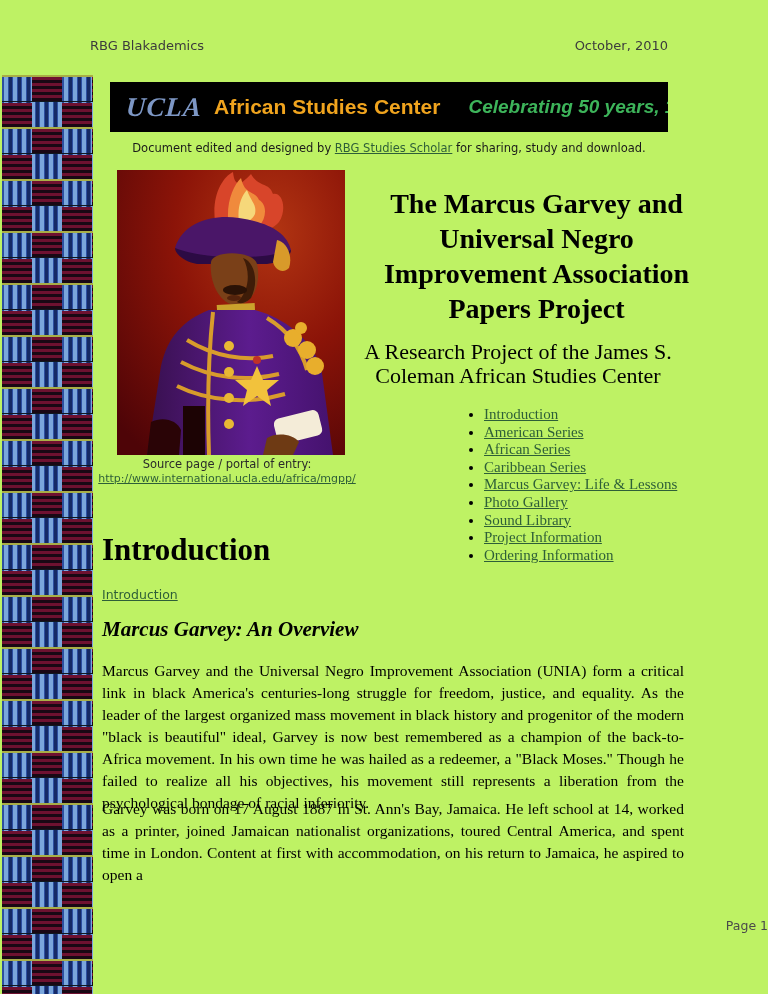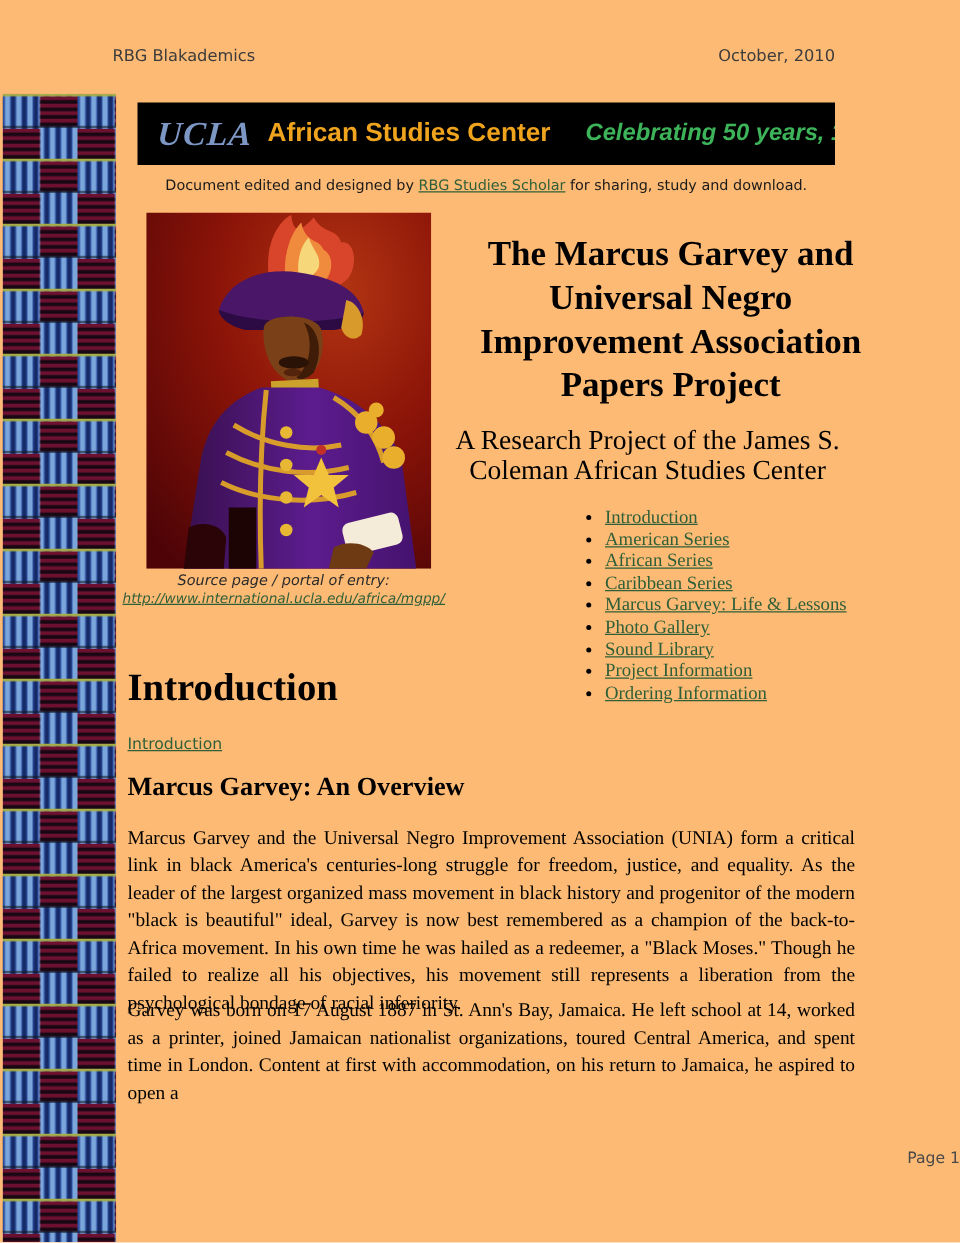--- a/index.html
+++ b/index.html
@@ -1,16 +1,16 @@
 <!DOCTYPE html>
 <html><head>
 <meta charset="utf-8">
 <style>
   html,body{margin:0;padding:0;background:#ffffff;}
-  .page{position:relative;width:768px;height:994px;background:#fdba74;overflow:hidden;
+  .page{position:relative;width:768px;height:994px;background:#bef264;overflow:hidden;
         font-family:"Liberation Sans",sans-serif;}
 
   
   .hdr{position:absolute;top:38px;left:90px;right:100px;display:flex;
        justify-content:space-between;font-family:"DejaVu Sans",sans-serif;
        font-size:13px;color:#3c3c3c;}
 
   
   .kente{position:absolute;left:2px;top:75px;width:91px;height:919px;}
 
@@ -28,42 +28,42 @@
   
   .credit{position:absolute;left:110px;top:141px;width:558px;text-align:center;
           font-family:"DejaVu Sans",sans-serif;font-size:11.5px;color:#1a1a1a;}
   a.green{color:#2e5f38;text-decoration:underline;cursor:pointer;}
 
   
   .painting{position:absolute;left:117px;top:170px;width:228px;height:285px;display:block;}
 
   
   .srccap{position:absolute;left:96px;top:457px;width:262px;text-align:center;
-          font-family:"DejaVu Sans",sans-serif;font-size:11.5px;color:#2a2a2a;line-height:14px;font-style:italic;}
+          font-family:"DejaVu Sans",sans-serif;font-size:11.5px;color:#2a2a2a;line-height:14px;}
   .srccap a{font-size:11px;}
 
   
   .titleblk{position:absolute;left:346px;top:186px;width:344px;text-align:center;
             font-family:"Liberation Serif",serif;color:#000;}
   .doc-title{font-size:28px;font-weight:bold;line-height:35px;padding-left:37px;}
   .doc-sub{margin-top:14px;font-size:22px;font-weight:normal;line-height:24px;}
 
   
   .navlist{position:absolute;left:462px;top:406px;margin:0;padding:0 0 0 22px;
            font-family:"Liberation Serif",serif;font-size:15px;line-height:17.6px;
            color:#000;}
   .navlist li{margin:0;padding:0;}
 
   
   .h-intro{position:absolute;left:102px;top:532px;font-family:"Liberation Serif",serif;
            font-size:31px;font-weight:bold;color:#000;}
   .link-intro{position:absolute;left:102px;top:587px;font-family:"DejaVu Sans",sans-serif;
               font-size:12.5px;}
   .h-overview{position:absolute;left:102px;top:617px;font-family:"Liberation Serif",serif;
-              font-size:21px;font-weight:bold;color:#000;}
+              font-size:21px;font-weight:bold;color:#000;font-style:italic;}
   .para{position:absolute;left:102px;width:582px;font-family:"Liberation Serif",serif;
         font-size:15.5px;line-height:22px;text-align:justify;color:#000;}
   .p1{top:660px;}
   .p2{top:798px;}
 
   
   .footer{position:absolute;left:0;top:918px;width:100%;text-align:right;
           font-family:"DejaVu Sans",sans-serif;font-size:12.5px;color:#4a4a4a;}
 </style>
 </head>

